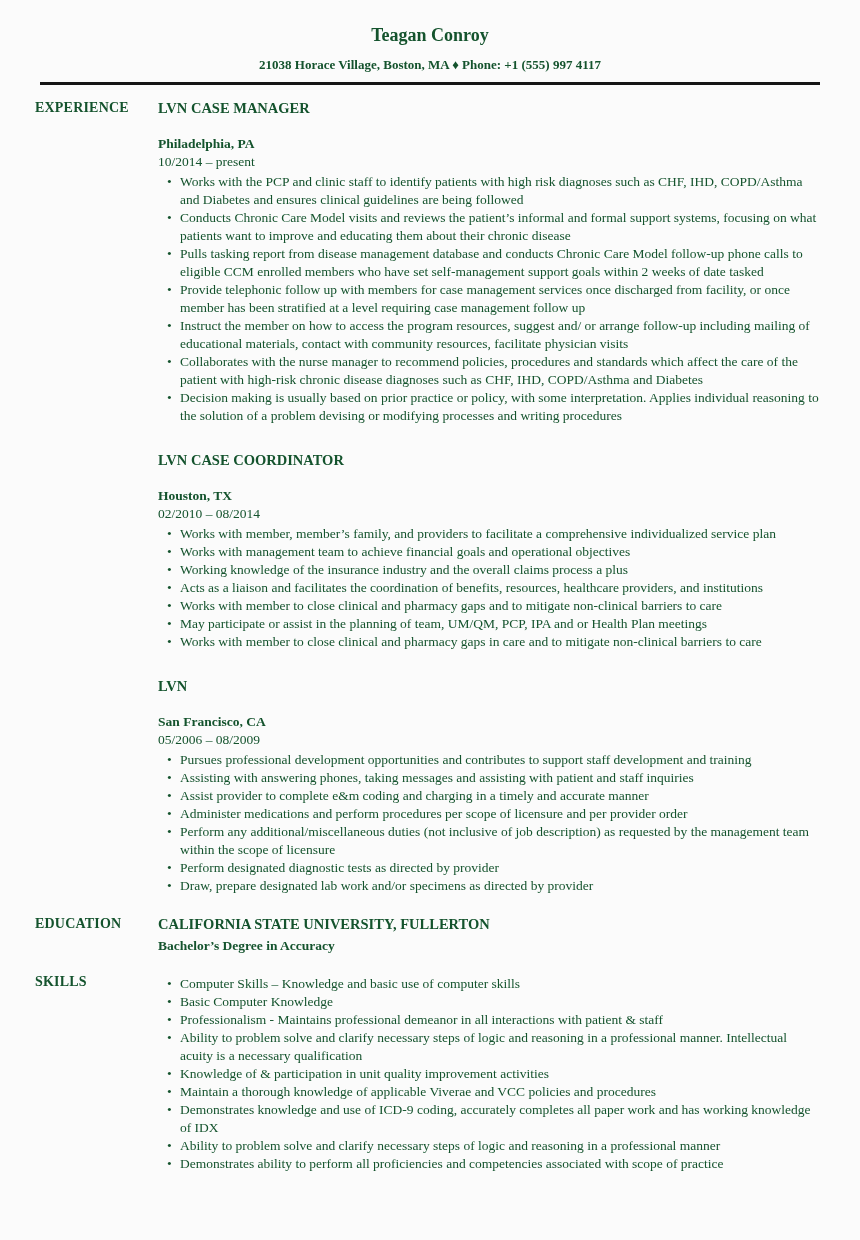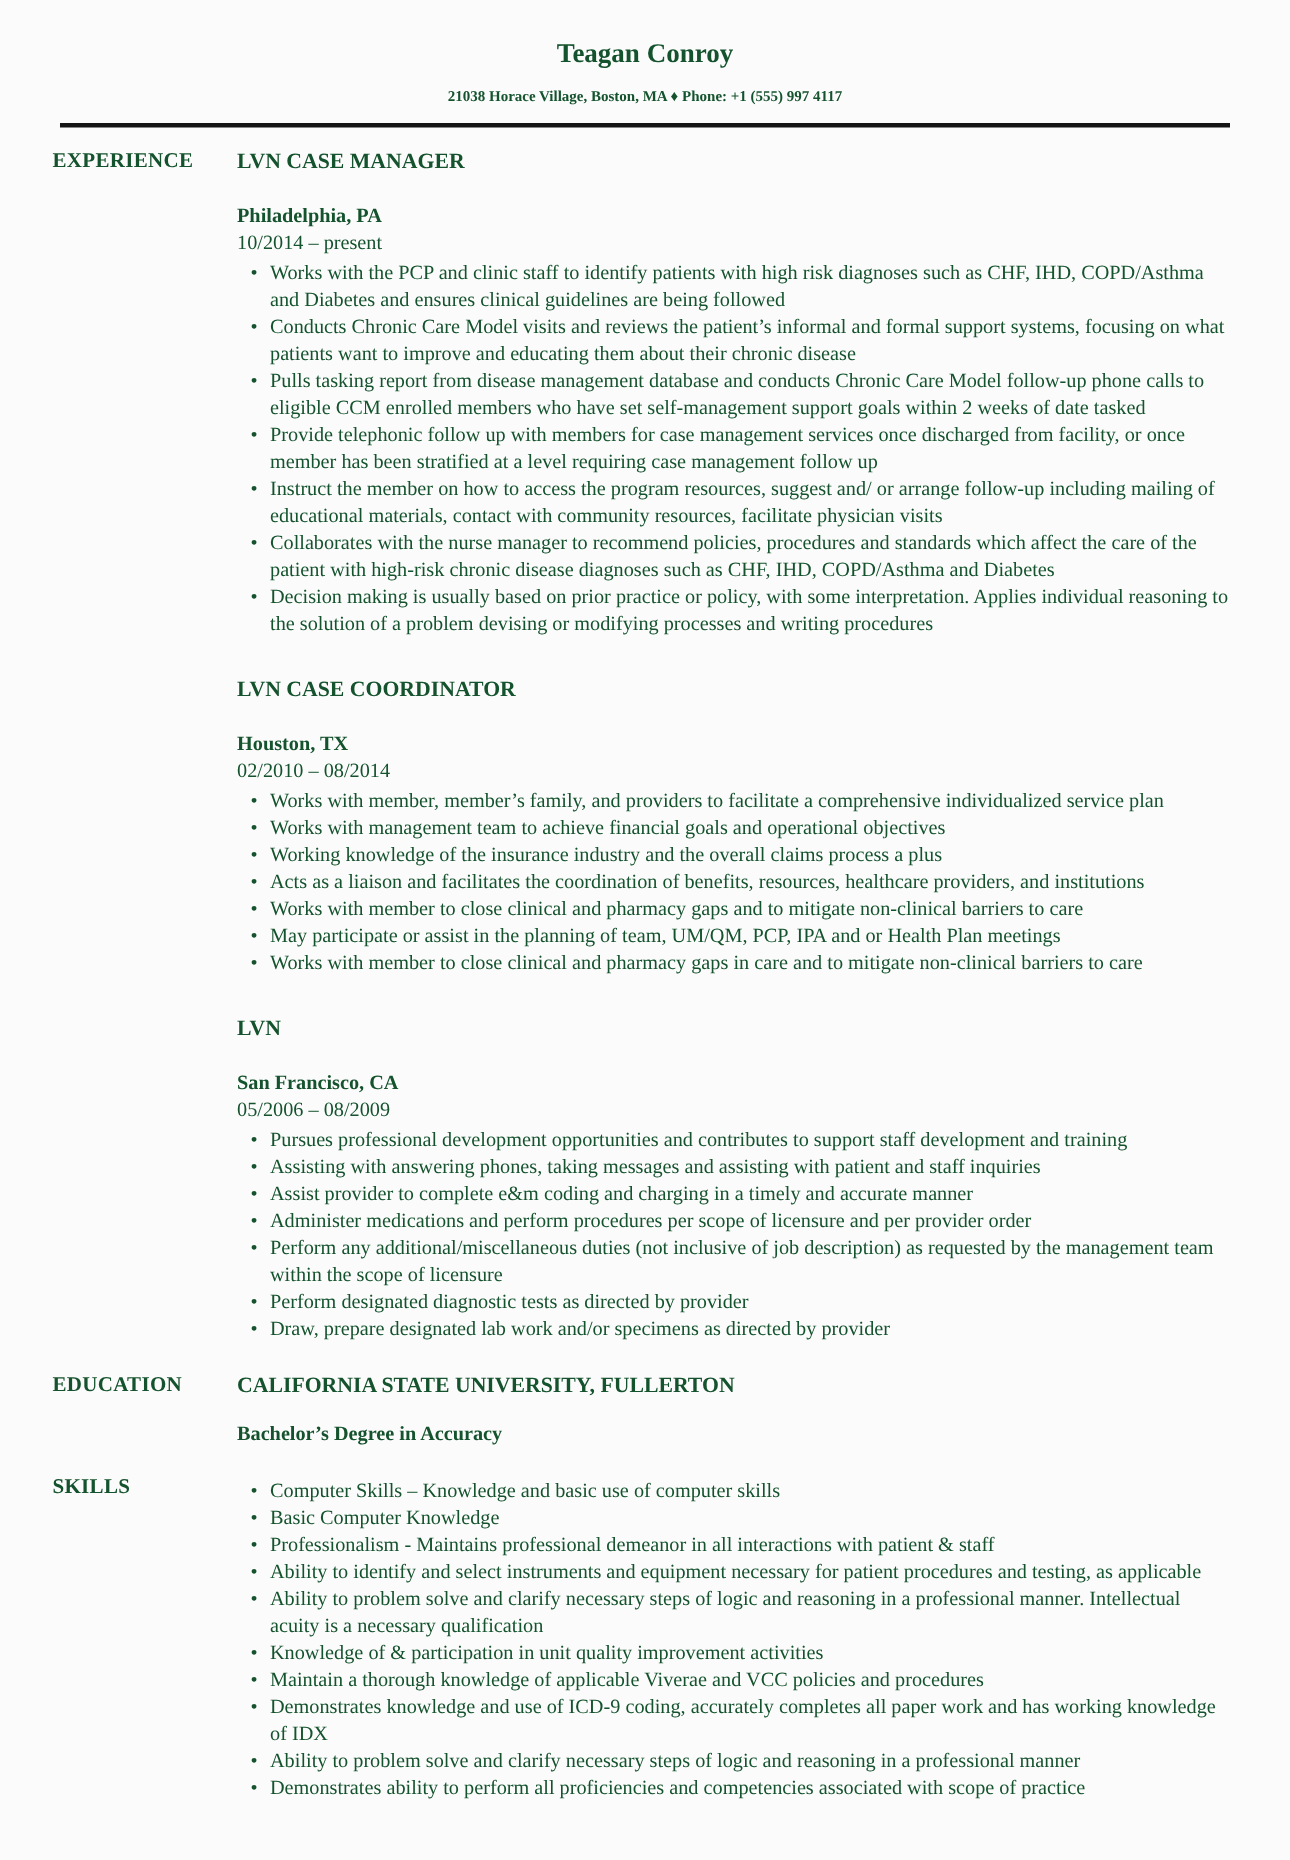--- a/index.html
+++ b/index.html
@@ -15,21 +15,21 @@
   }
   .header { text-align: center; }
   .name {
     padding-top: 25px;
     font-size: 18px;
     line-height: 21px;
     font-weight: bold;
   }
   .contact {
     margin-top: 10px;
-    font-size: 10px;
+    font-size: 13px;
     line-height: 18px;
     font-weight: bold;
   }
   .divider {
     height: 3px;
     background: #151515;
     margin: 8px 40px 0 40px;
   }
   .section {
     display: flex;
@@ -59,21 +59,21 @@
     font-size: 13.5px;
     line-height: 18px;
   }
   ul.bullets li::before {
     content: "\2022";
     position: absolute;
     left: 9px;
     top: 0;
   }
   .school { font-size: 14.5px; line-height: 19px; font-weight: bold; }
-  .degree { font-size: 13.5px; line-height: 18px; font-weight: bold; margin-top: 13px; }
+  .degree { font-size: 13.5px; line-height: 18px; font-weight: bold; margin-top: 3px; }
 </style>
 </head>
 <body>
 
 <div class="page">
 
   <header class="header">
     <h1 class="name">Teagan Conroy</h1>
     <p class="contact">21038 Horace Village, Boston, MA ♦ Phone: +1 (555) 997 4117</p>
     <div class="divider"></div>
@@ -139,21 +139,20 @@
     </div>
   </section>
 
   <section class="section section-skills">
     <div class="section-label">SKILLS</div>
     <div class="section-content">
       <ul class="bullets">
           <li>Computer Skills – Knowledge and basic use of computer skills</li>
           <li>Basic Computer Knowledge</li>
           <li>Professionalism - Maintains professional demeanor in all interactions with patient &amp; staff</li>
-          <li>Ability to identify and select instruments and equipment necessary for patient procedures and testing, as applicable</li>
           <li>Ability to problem solve and clarify necessary steps of logic and reasoning in a professional manner. Intellectual acuity is a necessary qualification</li>
           <li>Knowledge of &amp; participation in unit quality improvement activities</li>
           <li>Maintain a thorough knowledge of applicable Viverae and VCC policies and procedures</li>
           <li>Demonstrates knowledge and use of ICD-9 coding, accurately completes all paper work and has working knowledge of IDX</li>
           <li>Ability to problem solve and clarify necessary steps of logic and reasoning in a professional manner</li>
           <li>Demonstrates ability to perform all proficiencies and competencies associated with scope of practice</li>
         </ul>
     </div>
   </section>
 

